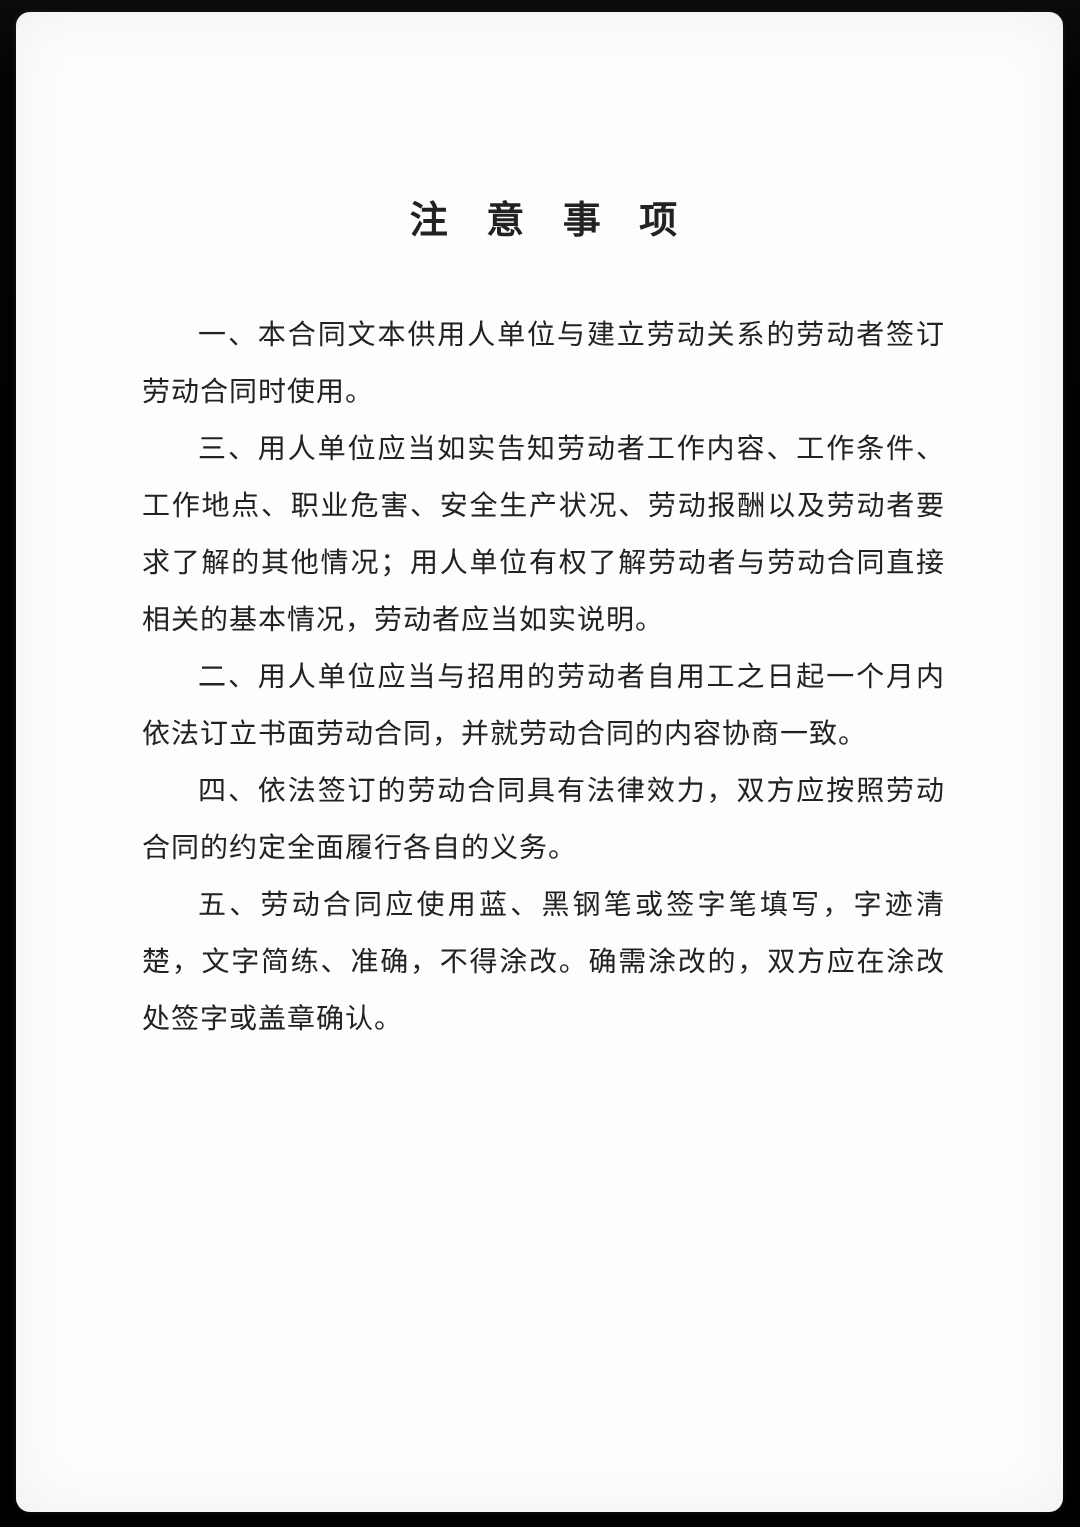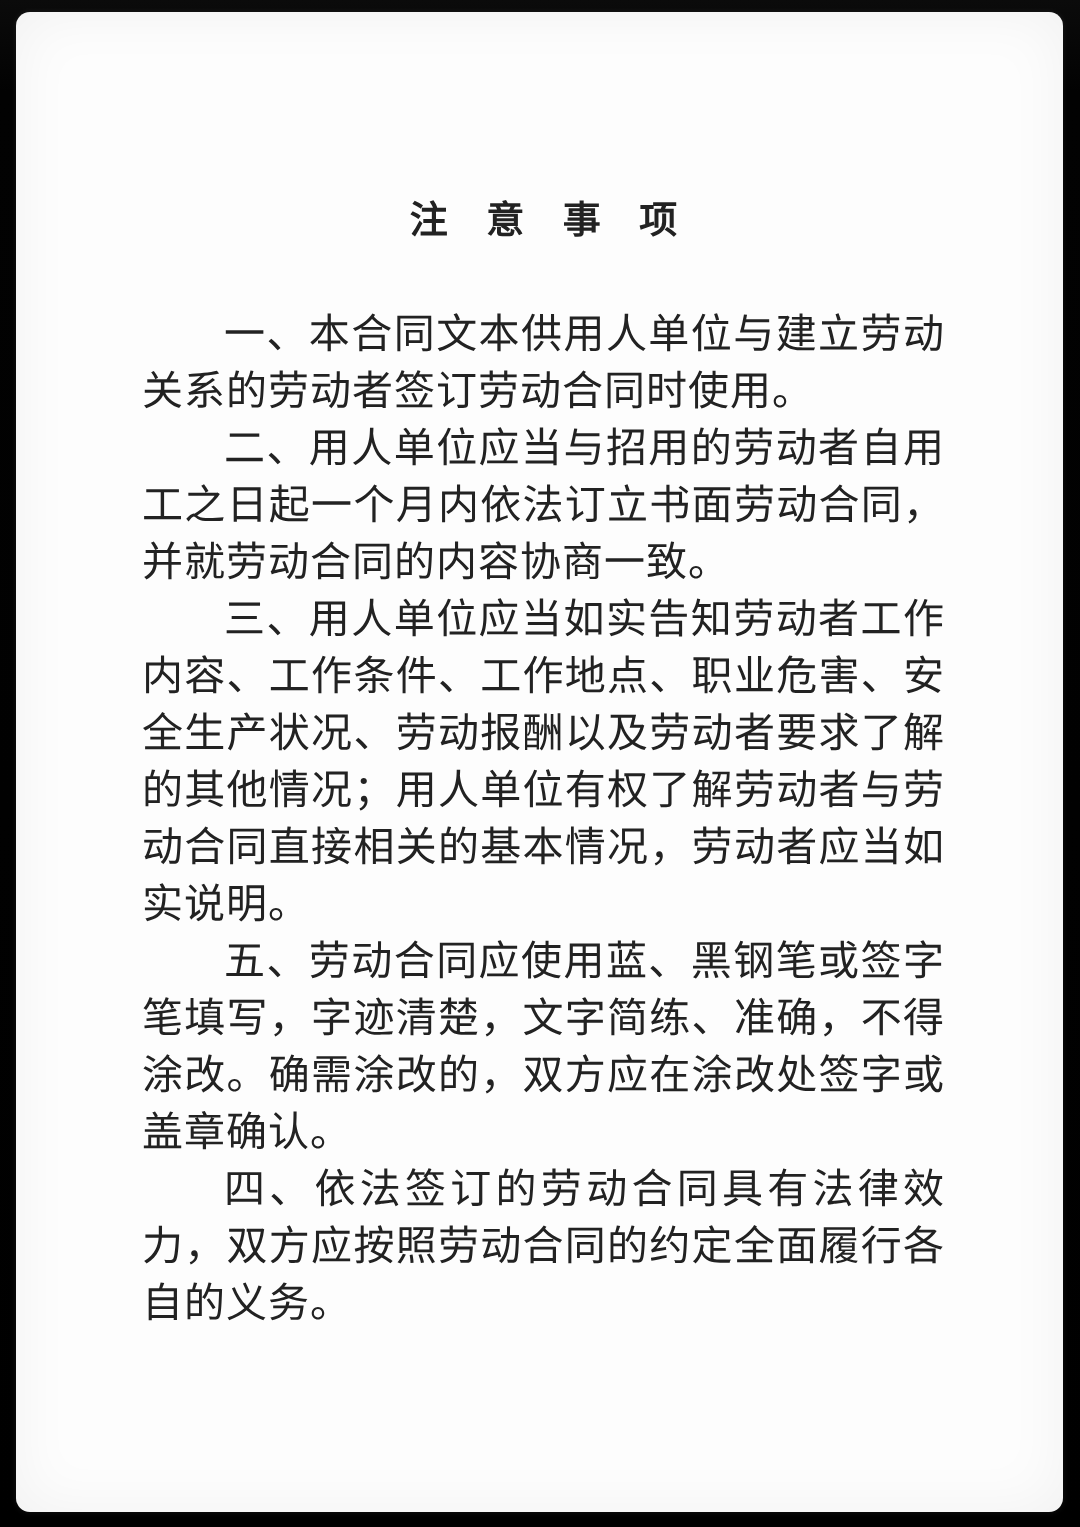--- a/index.html
+++ b/index.html
@@ -38,37 +38,37 @@
     letter-spacing: 14px;
     text-indent: 14px; 
     color: var(--ink, #1f1f1f);
     white-space: nowrap;
   }
   .doc-body {
     margin-top: 64px;
   }
   .doc-body p {
     margin: 0;
-    font-size: 41px;
+    font-size: 28px;
     line-height: 57px;
     letter-spacing: 1px;
     color: var(--ink, #242424);
     text-align: justify;
     text-justify: inter-character;
     word-break: break-all;
     text-indent: 2em;
   }
 </style>
 </head>
 <body style="background: rgb(0, 0, 0);">
 
 <div class="photo">
   <div class="paper">
     <h1 class="doc-title">注 意 事 项</h1>
     <div class="doc-body">
       <p>一、本合同文本供用人单位与建立劳动关系的劳动者签订劳动合同时使用。</p>
+      <p>三、用人单位应当如实告知劳动者工作内容、工作条件、工作地点、职业危害、安全生产状况、劳动报酬以及劳动者要求了解的其他情况；用人单位有权了解劳动者与劳动合同直接相关的基本情况，劳动者应当如实说明。</p>
       <p>二、用人单位应当与招用的劳动者自用工之日起一个月内依法订立书面劳动合同，并就劳动合同的内容协商一致。</p>
-      <p>三、用人单位应当如实告知劳动者工作内容、工作条件、工作地点、职业危害、安全生产状况、劳动报酬以及劳动者要求了解的其他情况；用人单位有权了解劳动者与劳动合同直接相关的基本情况，劳动者应当如实说明。</p>
+      <p>四、依法签订的劳动合同具有法律效力，双方应按照劳动合同的约定全面履行各自的义务。</p>
       <p>五、劳动合同应使用蓝、黑钢笔或签字笔填写，字迹清楚，文字简练、准确，不得涂改。确需涂改的，双方应在涂改处签字或盖章确认。</p>
-      <p>四、依法签订的劳动合同具有法律效力，双方应按照劳动合同的约定全面履行各自的义务。</p>
     </div>
   </div>
 </div>
 
 </body></html>

